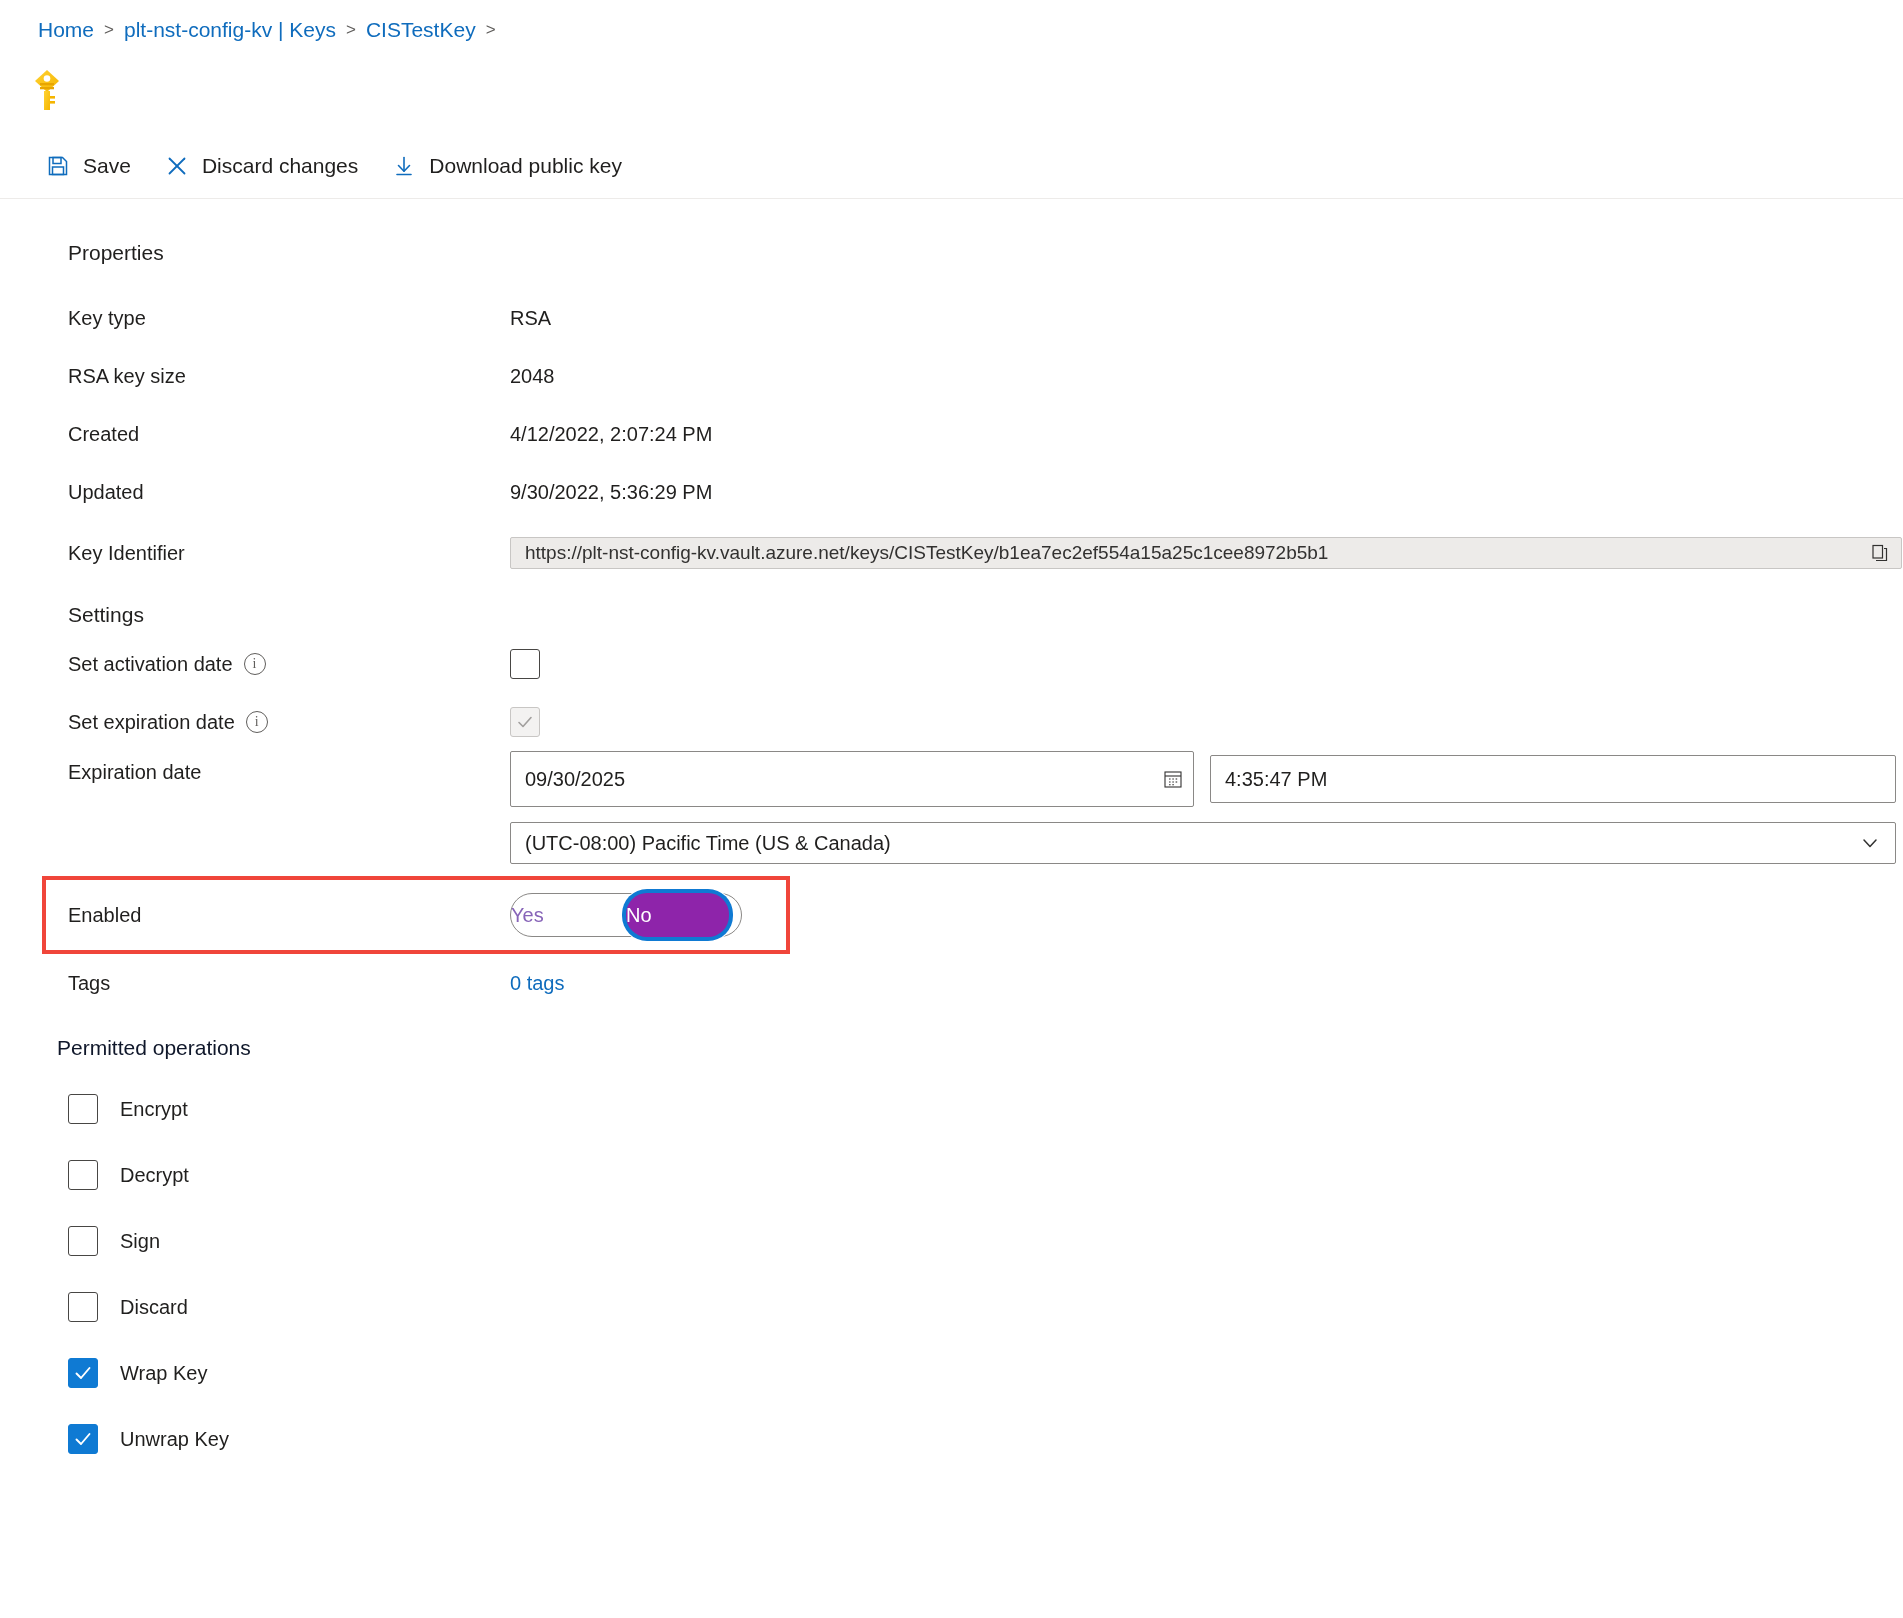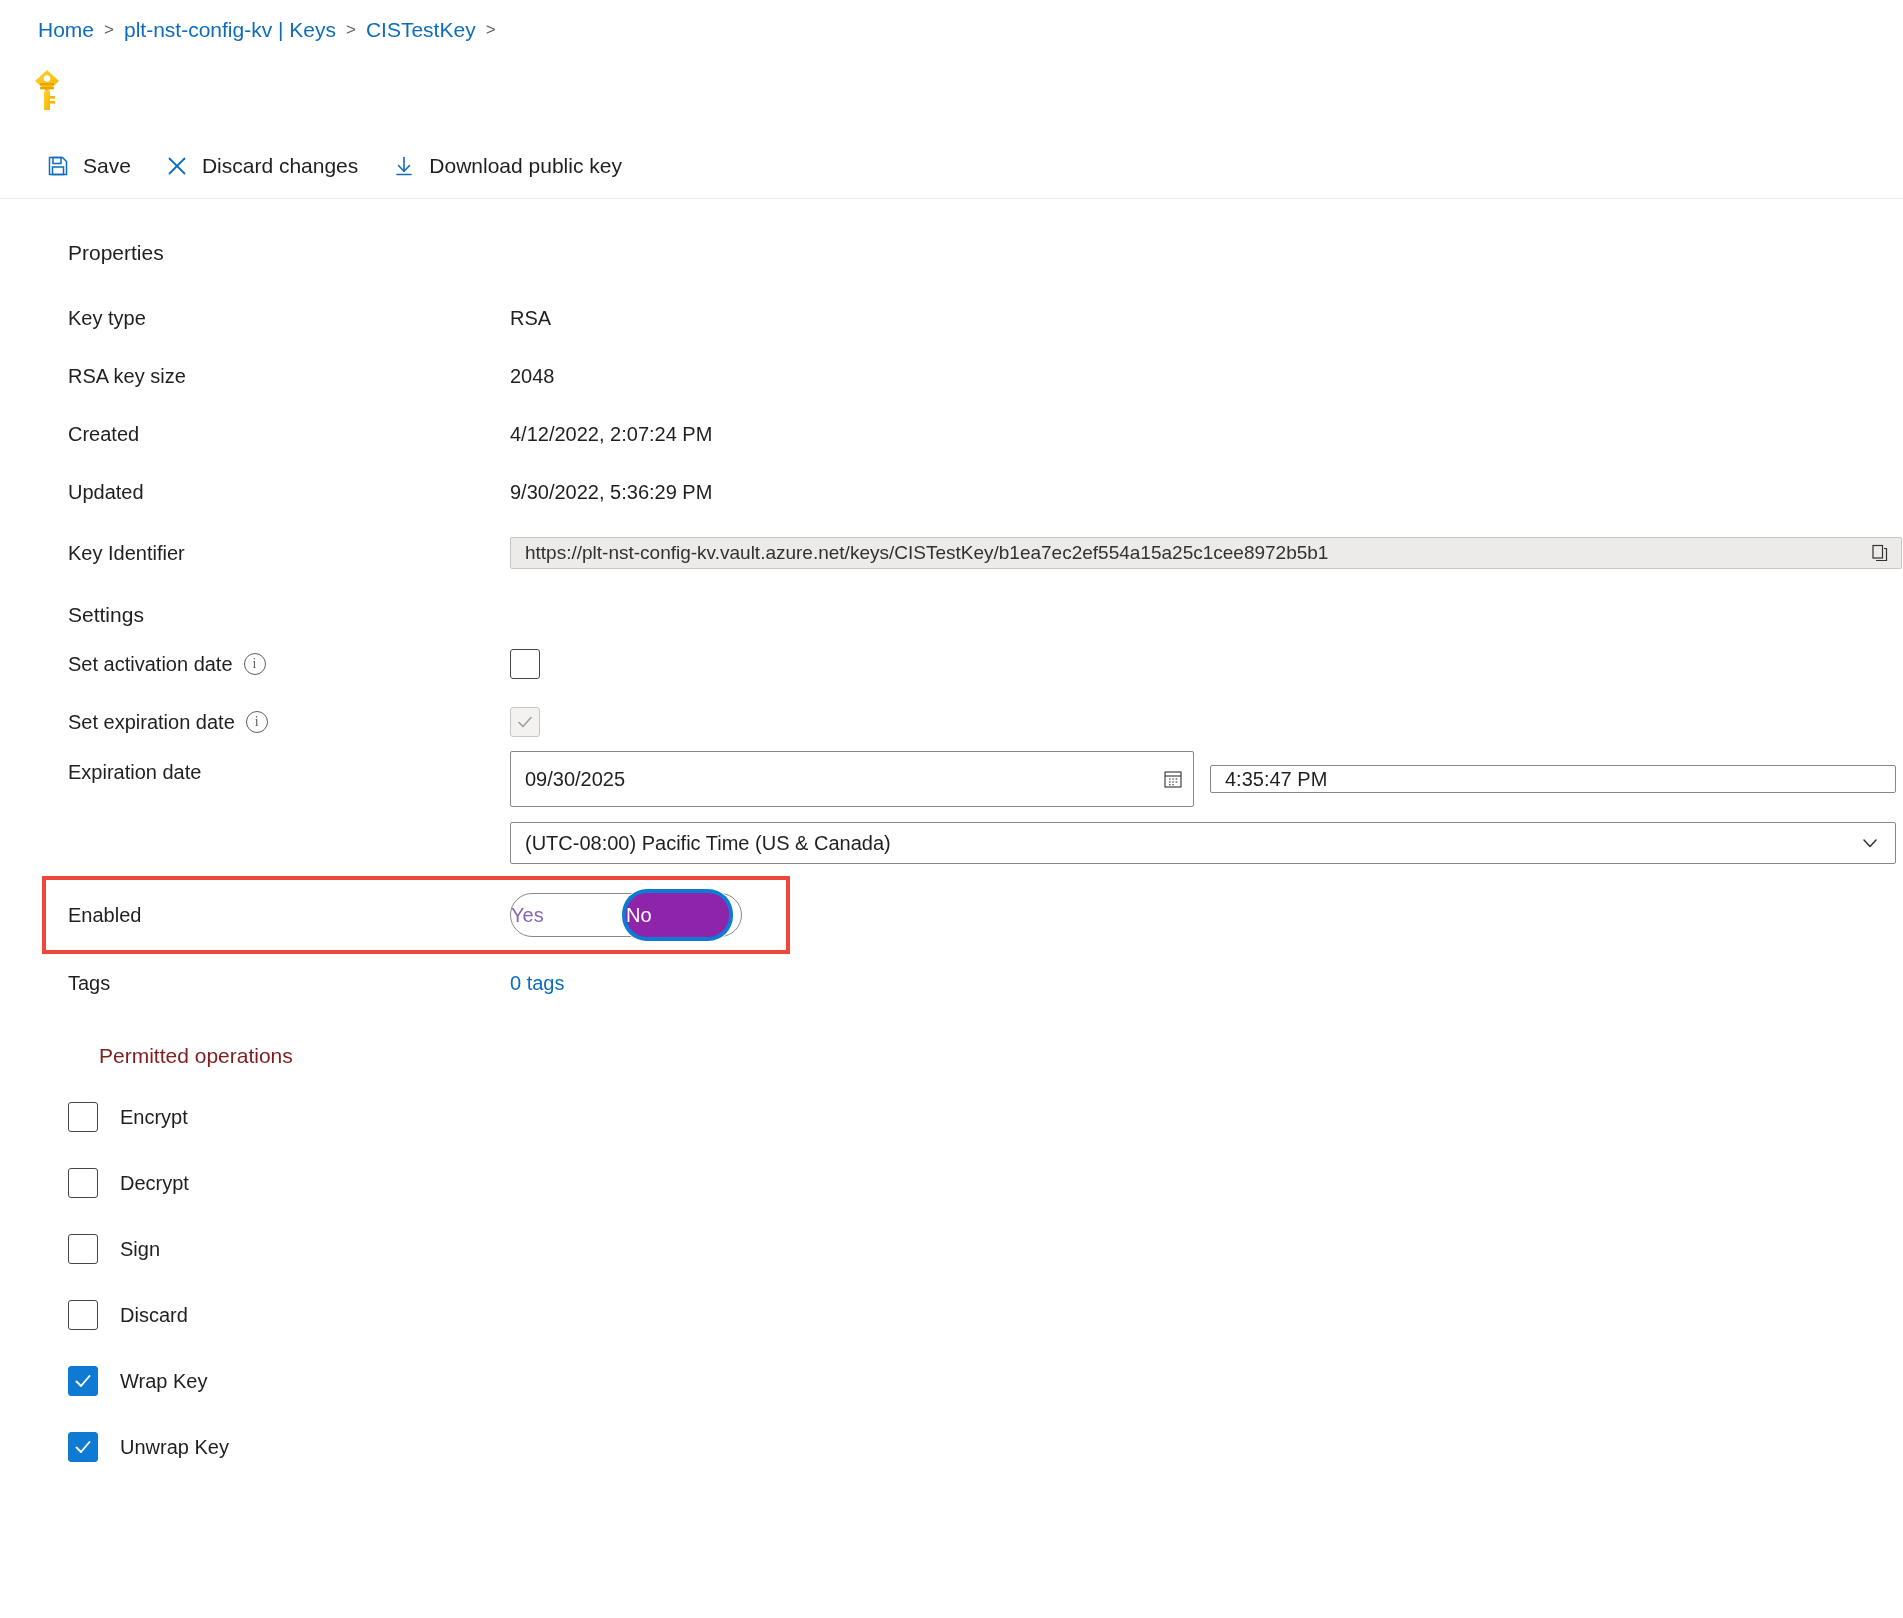--- a/index.html
+++ b/index.html
@@ -261,21 +261,21 @@
     height: 32px;
     display: flex;
     align-items: center;
     justify-content: center;
     cursor: pointer;
     color: #323130;
     flex: 0 0 32px;
   }
   .time-box {
     width: 686px;
-    height: 28px;
+    height: 48px;
     border: 1px solid #8a8886;
     border-radius: 2px;
     background: #fff;
     display: flex;
     align-items: center;
     padding-left: 14px;
     margin-left: 16px;
     font-size: 20px;
     color: #201f1e;
   }
@@ -349,23 +349,23 @@
   
   .link-text {
     color: #0f6cbd;
     font-size: 20px;
     cursor: pointer;
   }
 
   
   .perm-head {
     font-size: 21px;
-    color: #7f1d1d;
-    padding-left: 99px;
-    margin-top: 32px;
+    color: #0f172a;
+    padding-left: 57px;
+    margin-top: 24px;
     margin-bottom: 16px;
   }
   .perm-row {
     display: flex;
     align-items: center;
     padding-left: 68px;
     height: 66px;
   }
   .perm-label {
     margin-left: 22px;

